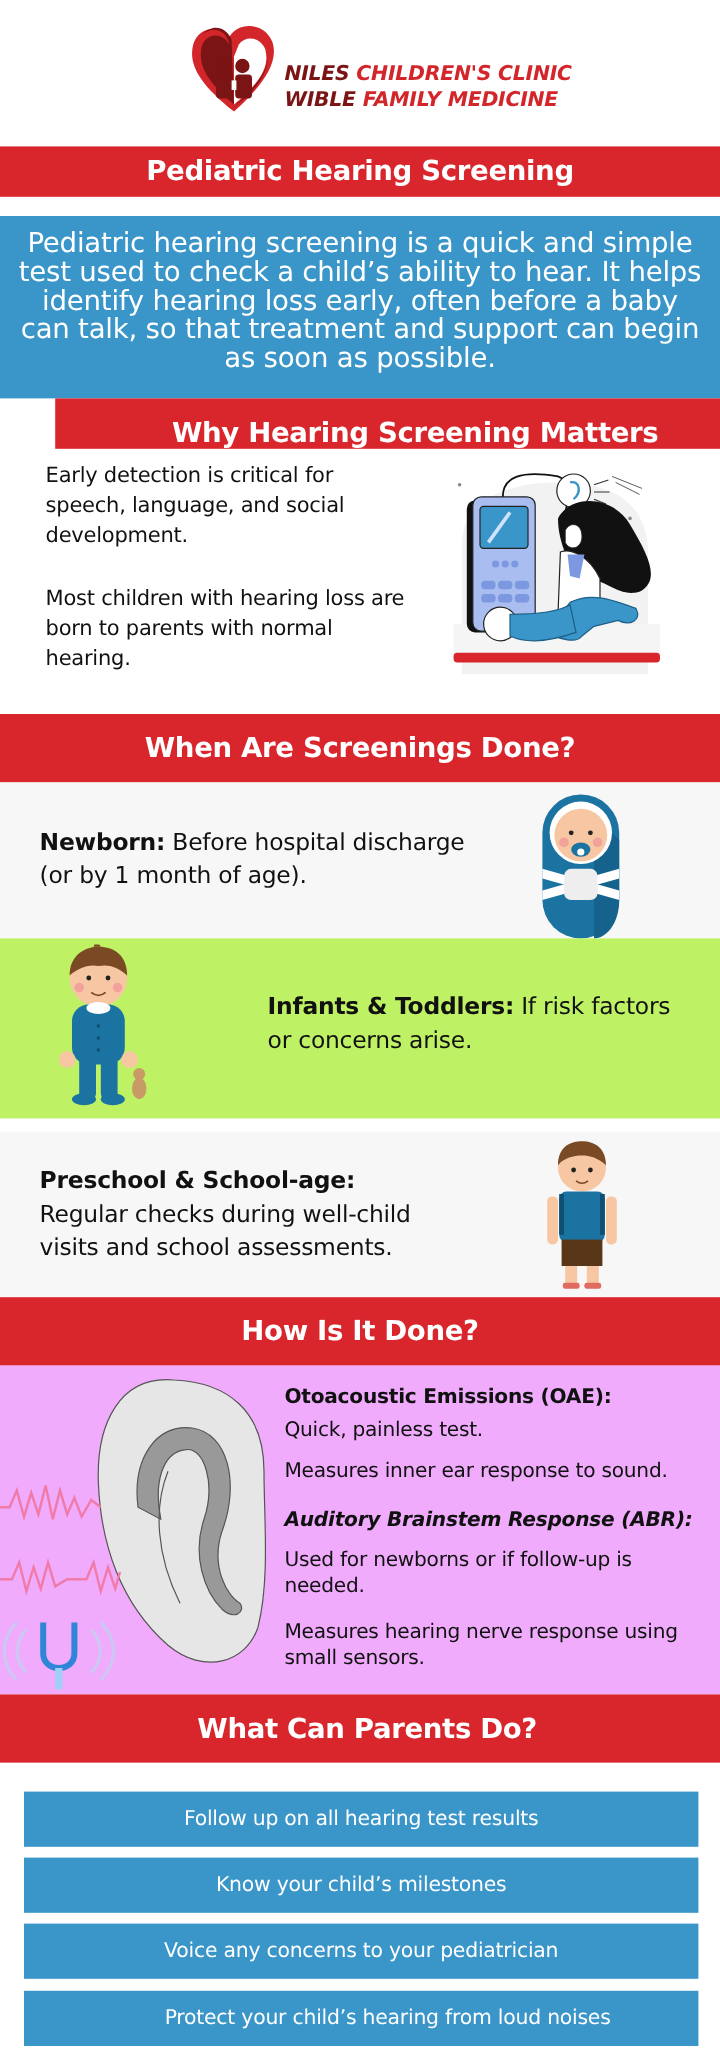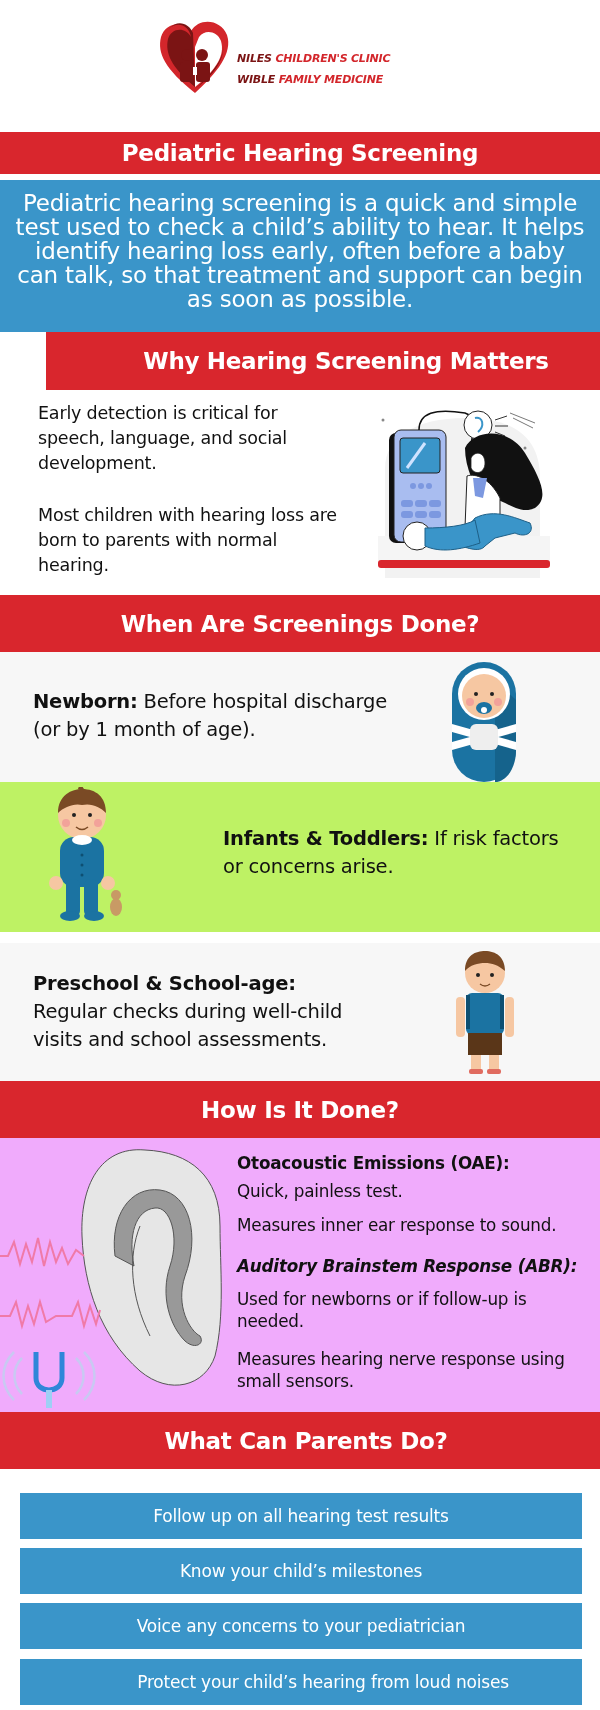--- a/index.html
+++ b/index.html
@@ -1,26 +1,26 @@
 <!DOCTYPE html>
 <html><head>
 <meta charset="utf-8">
 <style>
   * { box-sizing: border-box; margin: 0; padding: 0; }
   body { width: 600px; height: 1710px; background: #ffffff; font-family: "DejaVu Sans", sans-serif; color: #111; overflow: hidden; position: relative; }
   .logo { position: absolute; left: 0; top: 0; width: 600px; height: 122px; background: #fff; }
   .logo svg { position: absolute; left: 155px; top: 17px; }
-  .logo .l1, .logo .l2 { position: absolute; left: 237px; font-family: "DejaVu Sans", sans-serif; font-weight: bold; font-style: italic; font-size: 11px; letter-spacing: -0.2px; }
+  .logo .l1, .logo .l2 { position: absolute; left: 237px; font-family: "DejaVu Sans", sans-serif; font-weight: bold; font-style: italic; font-size: 17px; letter-spacing: -0.2px; }
   .logo .l1 { top: 52px; }
   .logo .l2 { top: 73px; }
   .dark { color: #7b1414; }
   .red { color: #d3262b; }
   .band { position: absolute; left: 0; width: 600px; background: #d9262d; color: #fff; font-weight: bold; font-size: 23px; text-align: center; display: flex; align-items: center; justify-content: center; letter-spacing: -0.3px; }
   .intro { position: absolute; left: 0; top: 180px; width: 600px; height: 152px; background: #3a95c9; color: #fff; font-size: 23px; line-height: 24px; text-align: center; padding: 11px 14px 0; letter-spacing: -0.2px; }
-  .why { position: absolute; left: 0; top: 390px; width: 600px; height: 205px; background: #fff; }
+  .why { position: absolute; left: 0; top: 374px; width: 600px; height: 205px; background: #fff; }
   .why p { position: absolute; left: 38px; width: 300px; font-size: 17.5px; line-height: 25px; letter-spacing: -0.2px; }
   .row { position: absolute; left: 0; width: 600px; }
   .row .txt { position: absolute; font-size: 19.5px; line-height: 28px; letter-spacing: -0.2px; }
   .row b { font-weight: bold; }
   .how { position: absolute; left: 0; top: 1138px; width: 600px; height: 274px; background: #f0abfc; }
   .how .t { position: absolute; left: 237px; font-size: 16.8px; line-height: 22px; letter-spacing: -0.2px; }
   .how .h { font-weight: bold; }
   .parents { position: absolute; left: 0; top: 1469px; width: 600px; height: 241px; background: #fff; }
   .pbtn { position: absolute; left: 20px; width: 562px; height: 46px; background: #3a95c9; color: #fff; font-size: 17px; display: flex; align-items: center; justify-content: center; letter-spacing: -0.2px; border: none; cursor: pointer; font-family: "DejaVu Sans", sans-serif; }
 </style>
@@ -36,21 +36,21 @@
     <circle cx="32" cy="38" r="6" fill="#7b1414"></circle>
     <circle cx="47" cy="38" r="6" fill="#7b1414"></circle>
     <rect x="25" y="45" width="14" height="20" rx="3" fill="#7b1414"></rect>
     <rect x="41" y="45" width="14" height="20" rx="3" fill="#7b1414"></rect>
     <rect x="38" y="50" width="4" height="8" fill="#fff"></rect>
   </svg>
   <div class="l1"><span class="dark">NILES </span><span class="red">CHILDREN'S CLINIC</span></div>
   <div class="l2"><span class="dark">WIBLE </span><span class="red">FAMILY MEDICINE</span></div>
 </div>
 
-<div class="band" style="top:132px;height:42px;">Pediatric Hearing Screening</div>
+<div class="band" style="top:122px;height:42px;">Pediatric Hearing Screening</div>
 
 <div class="intro">Pediatric hearing screening is a quick and simple test used to check a child’s ability to hear. It helps identify hearing loss early, often before a baby can talk, so that treatment and support can begin as soon as possible.</div>
 
 <div class="band" style="top:332px;height:58px;margin-left:46px;">Why Hearing Screening Matters</div>
 <div class="why">
   <p style="top:11px;">Early detection is critical for speech, language, and social development.</p>
   <p style="top:113px;">Most children with hearing loss are born to parents with normal hearing.</p>
   <svg style="position:absolute;left:375px;top:18px;" width="180" height="170" viewBox="0 0 180 170">
     <path d="M10 60 C10 30 40 10 90 10 C140 10 165 30 165 70 L165 170 L10 170 Z" fill="#f2f2f2"></path>
     <rect x="3" y="128" width="172" height="30" fill="#f5f5f5"></rect>

